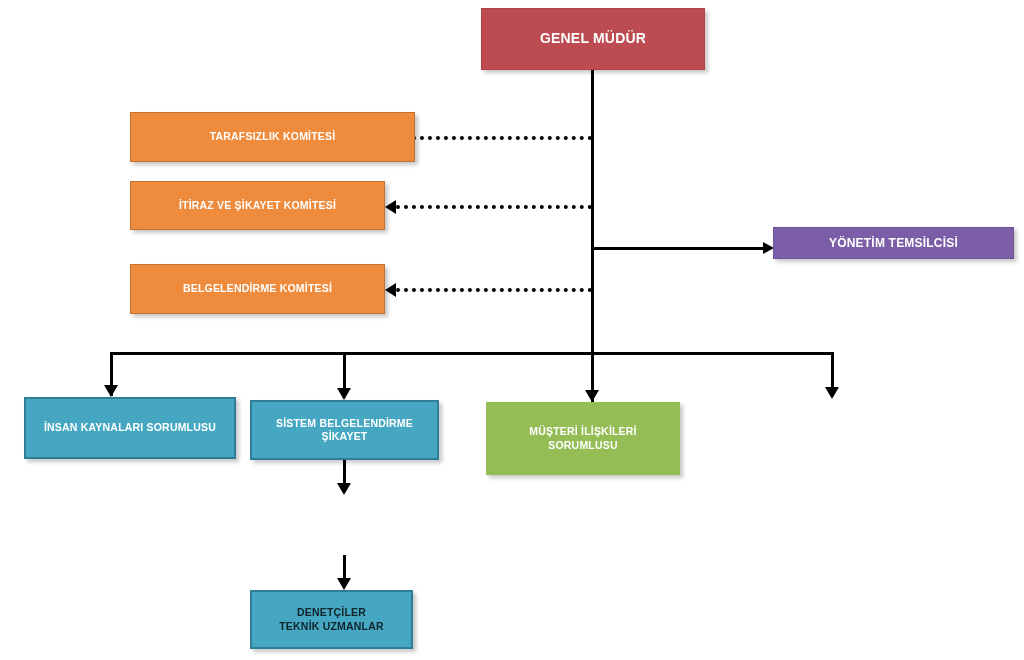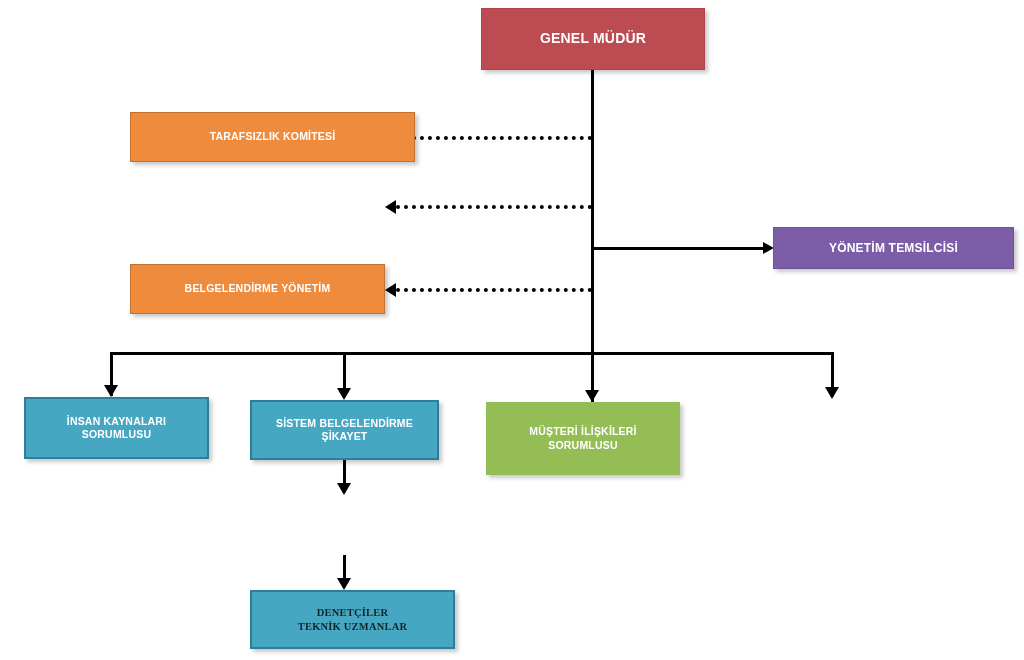--- a/index.html
+++ b/index.html
@@ -147,41 +147,44 @@
   <div class="arrow arrow-down" style="left:337px; top:578px;"></div>
 
   <div class="node node-red shadowed" style="left:481px; top:8px; width:224px; height:62px;">
     <span class="node-label">GENEL MÜDÜR</span>
   </div>
 
   <div class="node node-orange shadowed" style="left:130px; top:112px; width:285px; height:50px;">
     <span class="node-label">TARAFSIZLIK KOMİTESİ</span>
   </div>
 
+  <div class="node node-orange shadowed" style="left:130px; top:181px; width:255px; height:49px;">
+    <span class="node-label">İTİRAZ VE ŞİKAYET  KOMİTESİ</span>
+  </div>
 
   <div class="node node-orange shadowed" style="left:130px; top:264px; width:255px; height:50px;">
-    <span class="node-label">BELGELENDİRME YÖNETİM</span>
+    <span class="node-label">BELGELENDİRME KOMİTESİ</span>
   </div>
 
-  <div class="node node-purple shadowed" style="left:773px; top:227px; width:241px; height:42px;">
+  <div class="node node-purple shadowed" style="left:773px; top:227px; width:241px; height:32px;">
     <span class="node-label">YÖNETİM TEMSİLCİSİ</span>
   </div>
 
-  <div class="node node-blue shadowed" style="left:24px; top:397px; width:185px; height:62px;">
+  <div class="node node-blue shadowed" style="left:24px; top:397px; width:212px; height:62px;">
     <span class="node-label">İNSAN KAYNALARI SORUMLUSU</span>
   </div>
 
   <div class="node node-blue shadowed" style="left:250px; top:400px; width:189px; height:60px;">
     <span class="node-label">SİSTEM BELGELENDİRME ŞİKAYET</span>
   </div>
 
   <div class="node node-green shadowed" style="left:486px; top:402px; width:194px; height:73px;">
     <span class="node-label">MÜŞTERİ İLİŞKİLERİ SORUMLUSU</span>
   </div>
 
 
 
-  <div class="node node-blue dark-text shadowed" style="left:250px; top:590px; width:205px; height:59px;font-family:Liberation Serif, serif;">
+  <div class="node node-blue dark-text shadowed" style="left:250px; top:590px; width:163px; height:59px;">
     <span class="node-label">DENETÇİLER
 TEKNİK UZMANLAR</span>
   </div>
 
 </div>
 
 </body></html>

